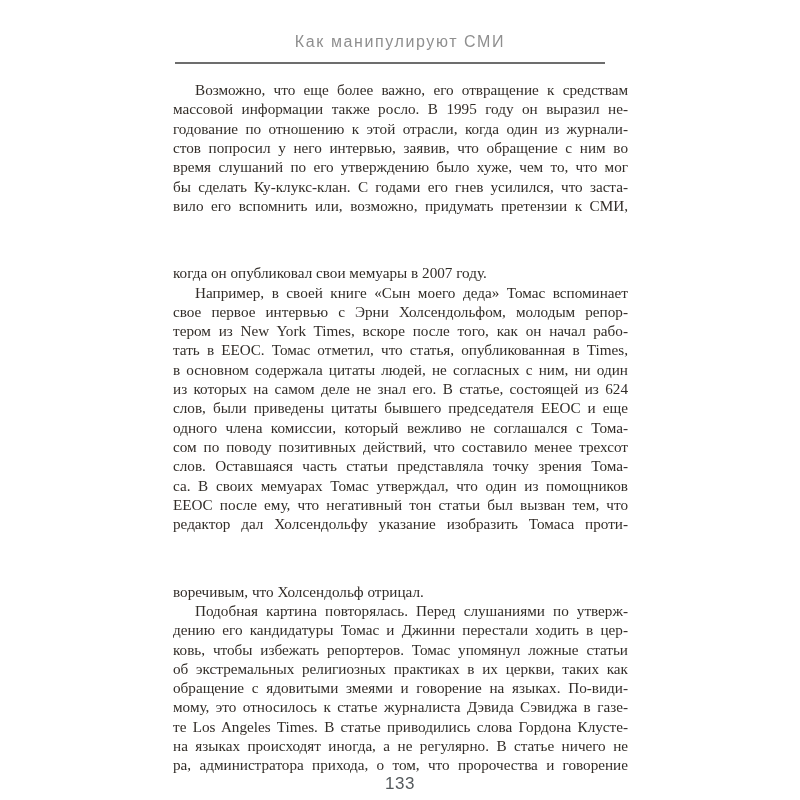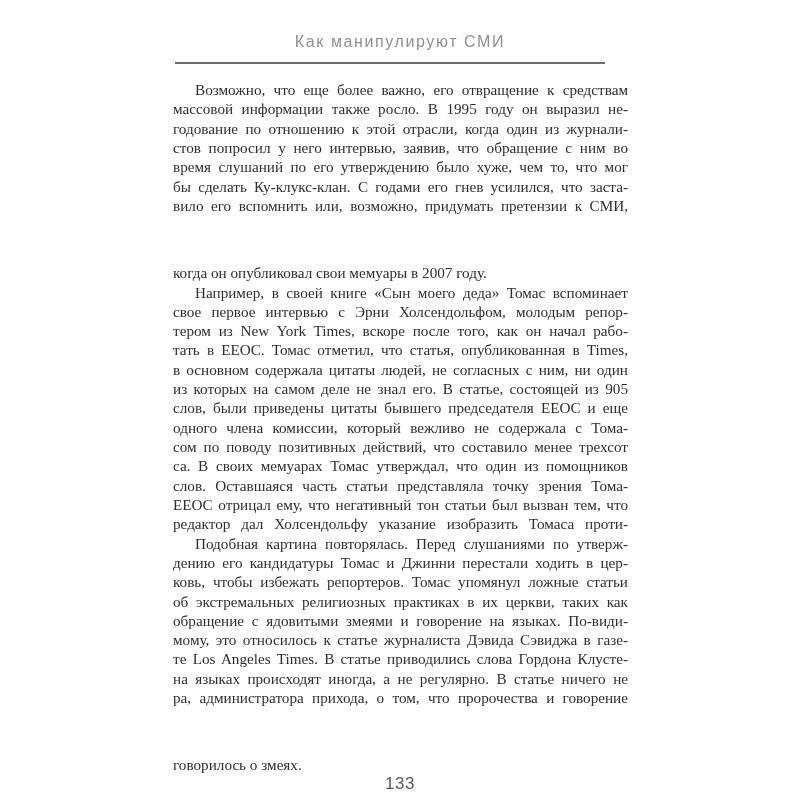--- a/index.html
+++ b/index.html
@@ -90,28 +90,29 @@
         <div class="line">бы сделать Ку-клукс-клан. С годами его гнев усилился, что заста-</div>
         <div class="line">вило его вспомнить или, возможно, придумать претензии к СМИ,</div>
         <div class="line last">когда он опубликовал свои мемуары в 2007 году.</div>
       </div>
       <div class="paragraph">
         <div class="line first">Например, в своей книге «Сын моего деда» Томас вспоминает</div>
         <div class="line">свое первое интервью с Эрни Холсендольфом, молодым репор-</div>
         <div class="line">тером из New York Times, вскоре после того, как он начал рабо-</div>
         <div class="line">тать в EEOC. Томас отметил, что статья, опубликованная в Times,</div>
         <div class="line">в основном содержала цитаты людей, не согласных с ним, ни один</div>
-        <div class="line">из которых на самом деле не знал его. В статье, состоящей из 905</div>
+        <div class="line">из которых на самом деле не знал его. В статье, состоящей из 624</div>
         <div class="line">слов, были приведены цитаты бывшего председателя EEOC и еще</div>
-        <div class="line">одного члена комиссии, который вежливо не содержала с Тома-</div>
+        <div class="line">одного члена комиссии, который вежливо не соглашался с Тома-</div>
         <div class="line">сом по поводу позитивных действий, что составило менее трехсот</div>
+        <div class="line">слов. Оставшаяся часть статьи представляла точку зрения Тома-</div>
         <div class="line">са. В своих мемуарах Томас утверждал, что один из помощников</div>
-        <div class="line">слов. Оставшаяся часть статьи представляла точку зрения Тома-</div>
-        <div class="line">EEOC отрицал ему, что негативный тон статьи был вызван тем, что</div>
+        <div class="line">EEOC после ему, что негативный тон статьи был вызван тем, что</div>
         <div class="line">редактор дал Холсендольфу указание изобразить Томаса проти-</div>
+        <div class="line last">воречивым, что Холсендольф отрицал.</div>
       </div>
       <div class="paragraph">
         <div class="line first">Подобная картина повторялась. Перед слушаниями по утверж-</div>
         <div class="line">дению его кандидатуры Томас и Джинни перестали ходить в цер-</div>
         <div class="line">ковь, чтобы избежать репортеров. Томас упомянул ложные статьи</div>
         <div class="line">об экстремальных религиозных практиках в их церкви, таких как</div>
         <div class="line">обращение с ядовитыми змеями и говорение на языках. По-види-</div>
         <div class="line">мому, это относилось к статье журналиста Дэвида Сэвиджа в газе-</div>
         <div class="line">те Los Angeles Times. В статье приводились слова Гордона Клусте-</div>
         <div class="line">на языках происходят иногда, а не регулярно. В статье ничего не</div>

